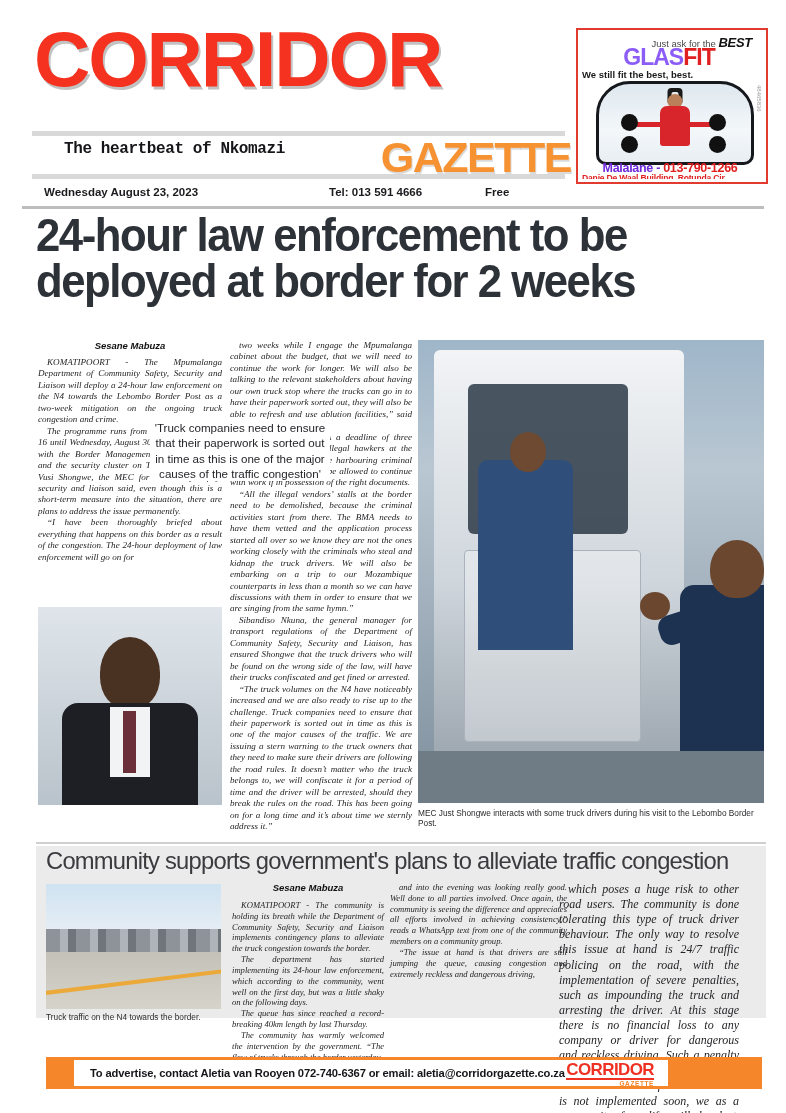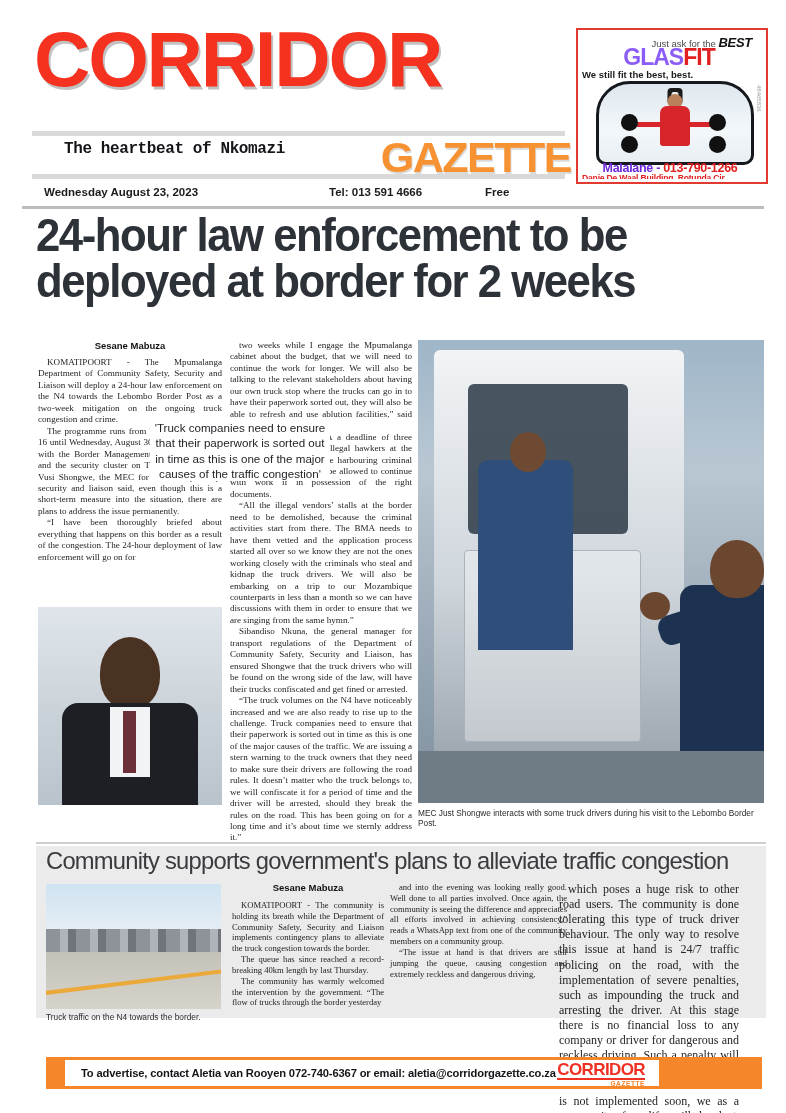--- a/index.html
+++ b/index.html
@@ -54,21 +54,21 @@
   .ad-code{position:absolute;right:0px;top:52px;font-family:"Liberation Sans",sans-serif;font-size:6px;color:#9a9a9a;
      writing-mode:vertical-rl;}
 
   
   .lead-head{position:absolute;left:36px;top:212px;width:730px;
      font-family:"Liberation Sans",sans-serif;font-weight:bold;font-size:47px;line-height:.98;
      letter-spacing:-1.6px;color:#2d3138;transform:scaleX(.93);transform-origin:left top;}
 
   
   .byline{font-family:"Liberation Sans",sans-serif;font-weight:bold;font-size:9.5px;text-align:center;color:#111;margin-bottom:5px;}
-  .col{position:absolute;font-family:"Liberation Serif",serif;font-size:9.1px;line-height:1.26;text-align:justify;color:#242428;}
+  .col{position:absolute;font-family:"Liberation Serif",serif;font-size:9.1px;line-height:1.26;text-align:justify;color:#242428;font-style:italic;}
   .col p{margin:0;text-indent:9px;}
 
   .c1{left:38px;top:340px;width:184px;}
   .c1 .wrapbox{float:right;width:0;height:98px;}
   .c2{left:230px;top:340px;width:182px;}
 
   .pullquote{position:absolute;left:150px;top:420px;width:180px;
      font-family:"Liberation Sans",sans-serif;font-size:11.6px;line-height:1.32;
      text-align:center;color:#1f1f24;background:#fff;z-index:5;}
 
@@ -114,21 +114,21 @@
   .road-line{position:absolute;left:-10%;bottom:26px;width:130%;height:4px;background:#eba93a;transform:rotate(-7deg);}
   .cap-road{left:46px;top:1012px;width:182px;}
 
   .c3{left:232px;top:882px;width:152px;font-size:8.6px;}
   .c4{left:390px;top:882px;width:177px;font-size:8.6px;}
   .c5{left:559px;top:882px;width:180px;font-size:12px;}
   .c3 .byline{margin-bottom:6px;}
 
   
   .footer{position:absolute;left:46px;top:1057px;width:716px;height:32px;background:#f5862a;}
-  .footer-inner{position:absolute;left:19px;top:3px;width:594px;height:26px;background:#fff;}
+  .footer-inner{position:absolute;left:28px;top:3px;width:594px;height:26px;background:#fff;}
   .footer-text{position:absolute;left:16px;top:7px;font-family:"Liberation Sans",sans-serif;font-weight:bold;font-size:11.2px;color:#15151a;letter-spacing:-.15px;}
   .footer-logo{position:absolute;right:14px;top:1px;text-align:center;}
   .fl-main{font-family:"Liberation Sans",sans-serif;font-weight:bold;font-size:17px;letter-spacing:-.6px;color:#ef3124;line-height:1;}
   .fl-rule{height:2px;background:#ef3124;margin:0 0 1px 0;}
   .fl-sub{font-family:"Liberation Sans",sans-serif;font-weight:bold;font-size:6.5px;letter-spacing:.6px;color:#f5862a;line-height:1;text-align:right;}
 </style>
 </head>
 <body>
 
 <div class="page">
@@ -222,20 +222,21 @@
     <div class="road-sky"></div>
     <div class="road-trucks"></div>
     <div class="road-surf"></div>
     <div class="road-line"></div>
   </div>
   <div class="cap cap-road">Truck traffic on the N4 towards the border.</div>
 
   <div class="col c3">
     <div class="byline">Sesane Mabuza</div>
     <p>KOMATIPOORT - The community is holding its breath while the Department of Community Safety, Security and Liaison implements contingency plans to alleviate the truck congestion towards the border.</p>
+    <p>The department has started implementing its 24-hour law enforcement, which according to the community, went well on the first day, but was a little shaky on the following days.</p>
     <p>The queue has since reached a record-breaking 40km length by last Thursday.</p>
     <p>The community has warmly welcomed the intervention by the government. “The flow of trucks through the border yesterday</p>
   </div>
 
   <div class="col c4">
     <p>and into the evening was looking really good. Well done to all parties involved. Once again, the community is seeing the difference and appreciates all efforts involved in achieving consistency,” reads a WhatsApp text from one of the community members on a community group.</p>
     <p>“The issue at hand is that drivers are still jumping the queue, causing congestion and extremely reckless and dangerous driving,</p>
   </div>
 
   <div class="col c5">

